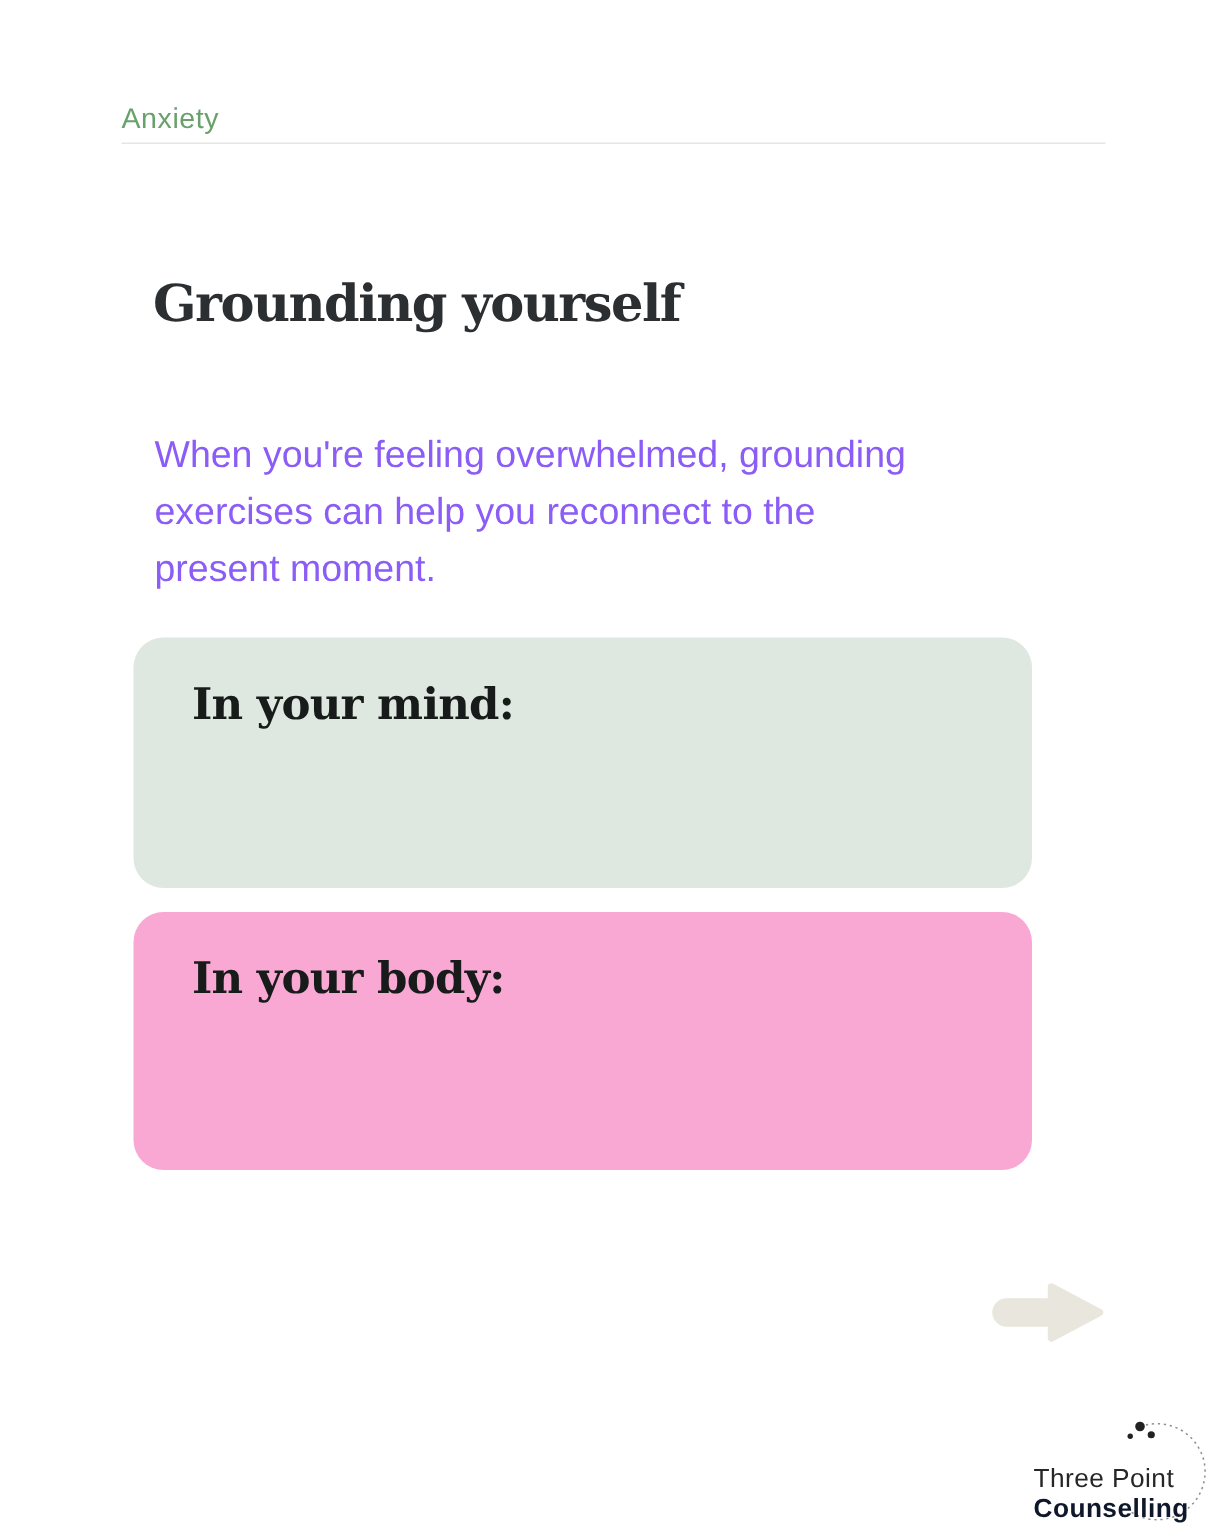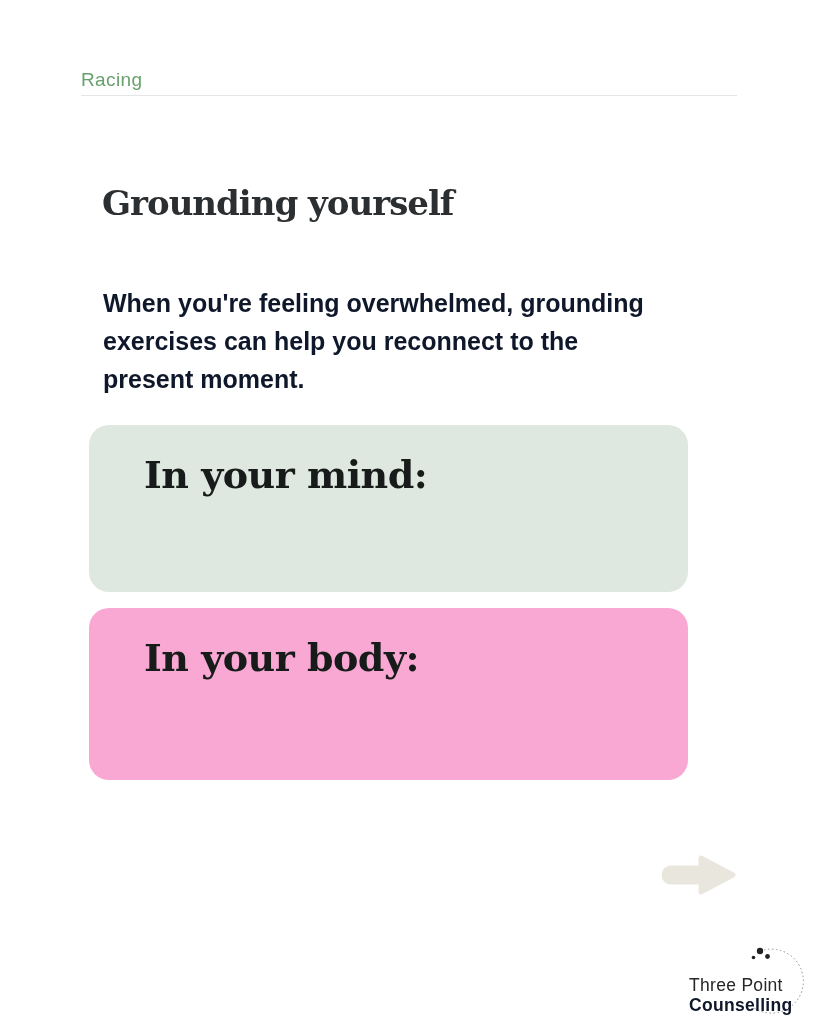--- a/index.html
+++ b/index.html
@@ -32,41 +32,39 @@
     font-size: 34px;
     letter-spacing: -1px;
     color: #2c2f31;
   }
   .intro-text {
     position: absolute;
     left: 103px; top: 284px;
     width: 600px;
     font-size: 25px;
     line-height: 38px;
-    color: #0f172a;
+    color: #8b5cf6;
     white-space: pre-line;
-    font-weight: bold;
   }
   .card {
     position: absolute;
     left: 89px;
     width: 599px;
     border-radius: 20px;
     padding: 27px 40px 0 39px;
   }
   .card-mind { top: 425px; height: 167px; background: #dee8e0; }
   .card-body { top: 608px; height: 172px; background: #f9a8d4; }
   .card h2 {
     font-family: "DejaVu Serif", serif;
     font-weight: 700;
-    font-size: 38px;
+    font-size: 29px;
     letter-spacing: -0.5px;
     color: #171b19;
     margin-bottom: 11px;
-    margin-left: 16px;
   }
   .card p {
     font-size: 24.5px;
     line-height: 36px;
     color: #3f4244;
     white-space: pre-line;
   }
   .next-arrow {
     position: absolute;
     left: 661px; top: 853px;
@@ -90,21 +88,21 @@
     line-height: 20px;
     letter-spacing: 0.3px;
     font-size: 17.5px;
     white-space: nowrap;
   }
   .logo-line2 { font-weight: 700; color: #0f172a; }
 </style>
 </head>
 <body>
 
-<div class="category-label">Racing</div>
+<div class="category-label">Anxiety</div>
 
 <div class="header-rule"></div>
 
 <h1 class="page-title">Grounding yourself</h1>
 
 <p class="intro-text">When you're feeling overwhelmed, grounding
 exercises can help you reconnect to the
 present moment.</p>
 
 <section class="card card-mind">

